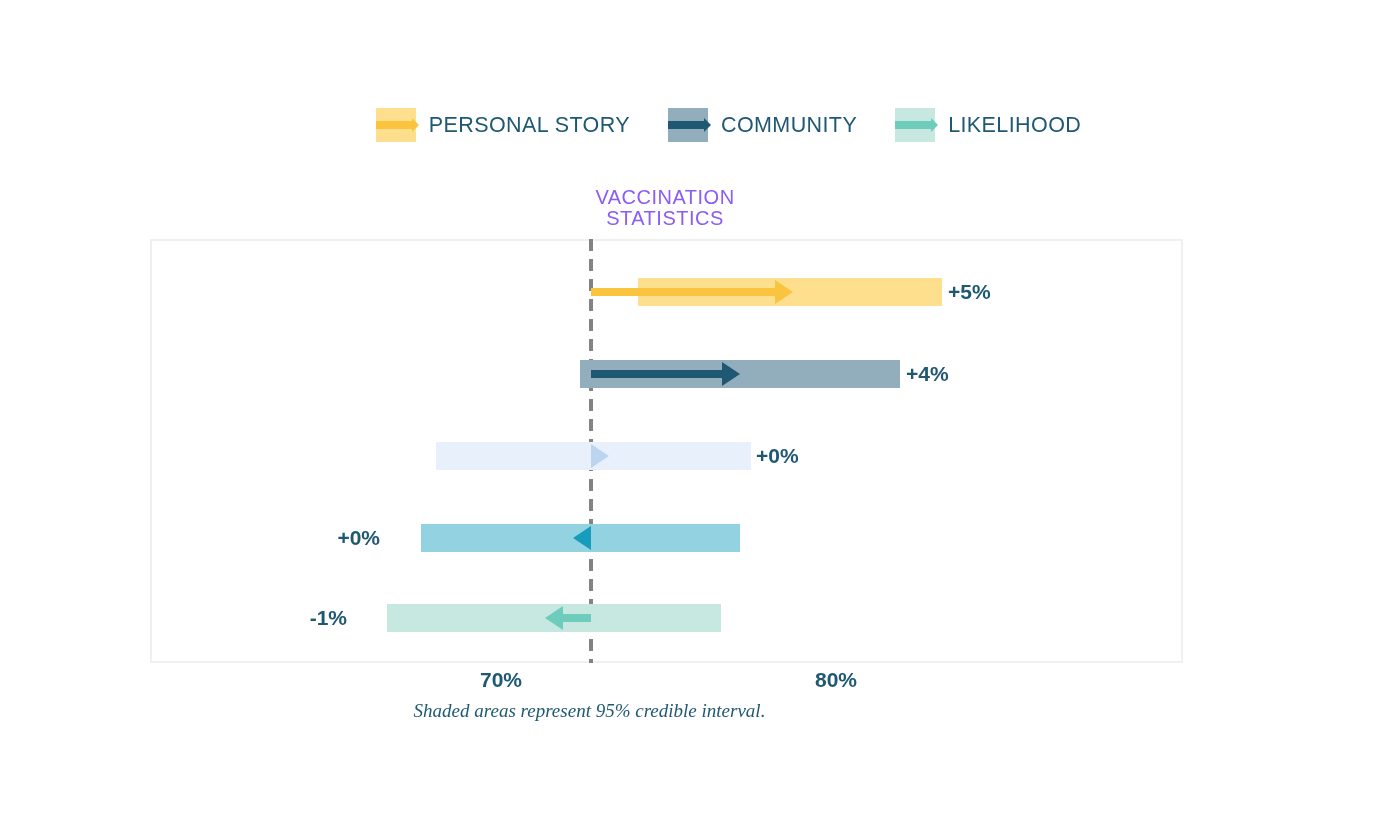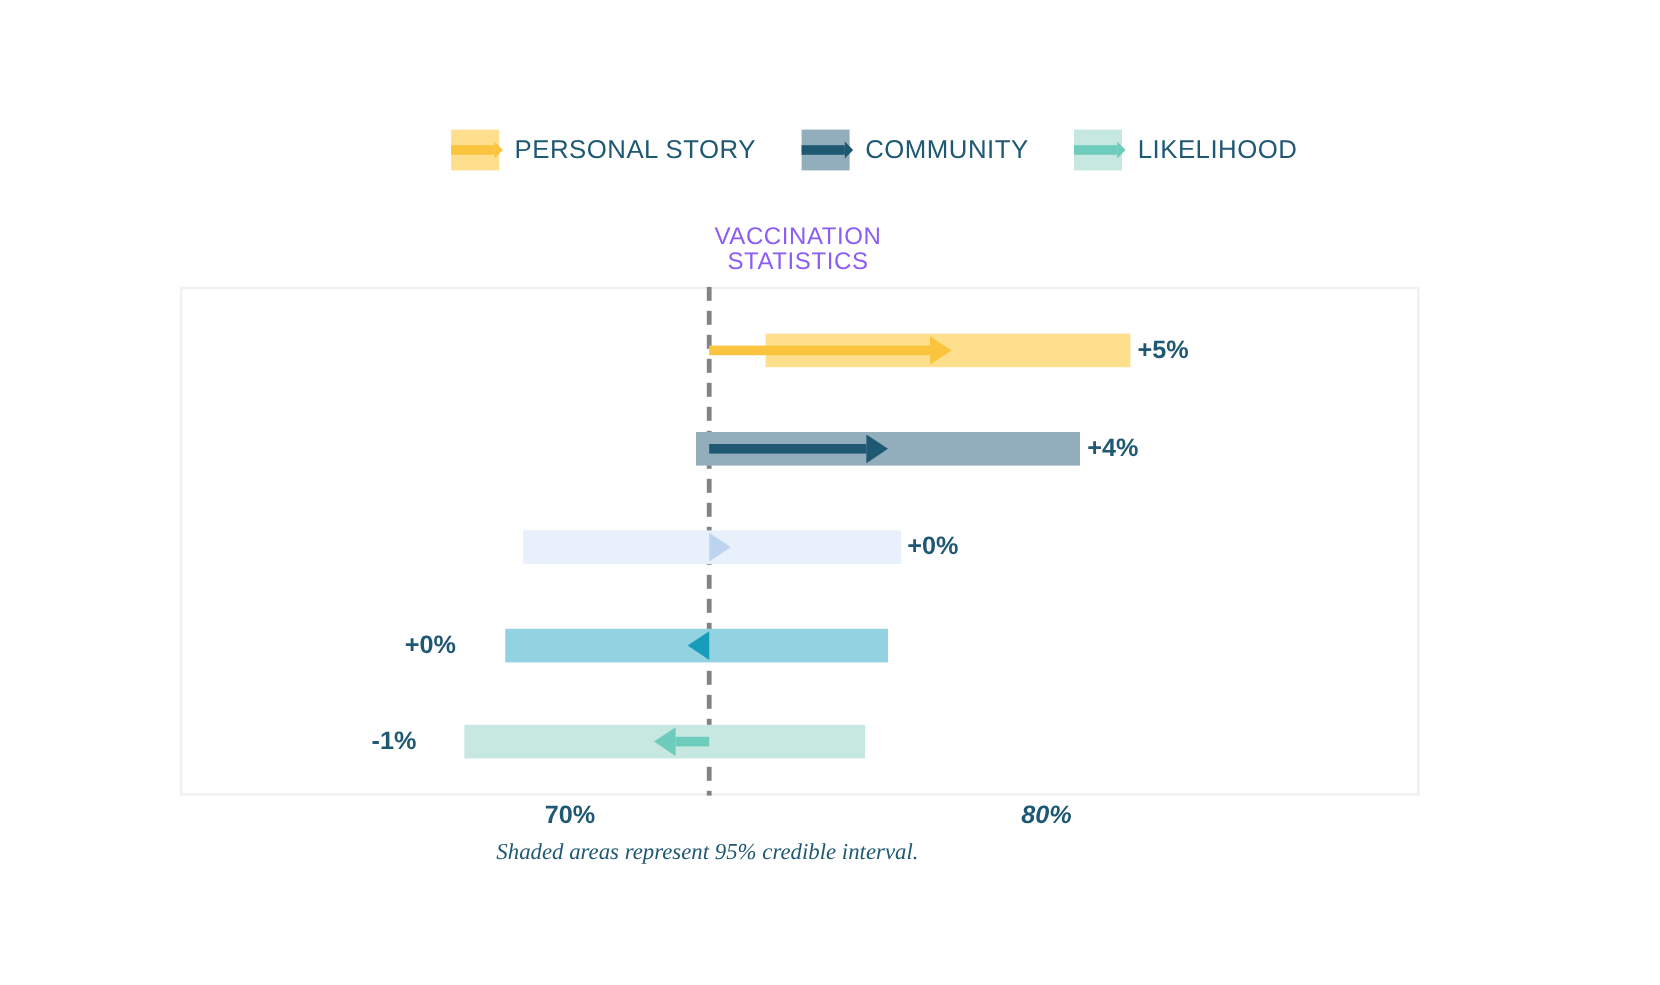--- a/index.html
+++ b/index.html
@@ -251,19 +251,19 @@
       </div>
       <div class="bar-row" style="top: 357px;">
         <div class="ci-band" style="left: 387px; width: 334px; background: rgb(198, 232, 225);"></div>
         <div class="eff-line" style="left: 563px; width: 28px; background: rgb(110, 204, 188);"></div>
         <div class="eff-head left" style="left: 545px; border-right-color: rgb(110, 204, 188);"></div>
         <div class="value-label left-side" style="right: 1036px;">-1%</div>
       </div>
     </div>
 
   <div id="axis-ticks">
-      <div class="axis-tick" style="left: 415px;">70%</div>
-      <div class="axis-tick" style="left: 812px; font-style: italic;">80%</div>
+      <div class="axis-tick" style="left: 441px;">70%</div>
+      <div class="axis-tick" style="left: 776px;">80%</div>
     </div>
 
   <div id="caption">Shaded areas represent 95% credible interval.</div>
 
 </div>
 
 </body></html>

